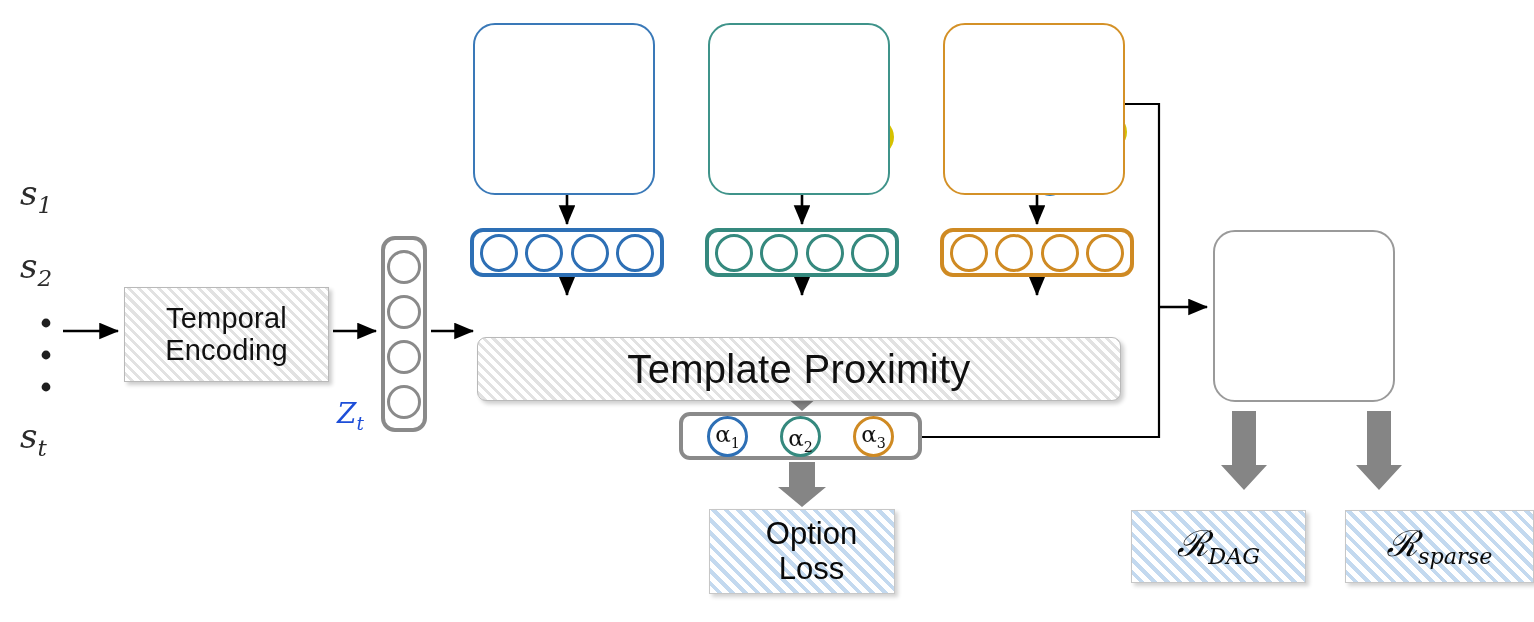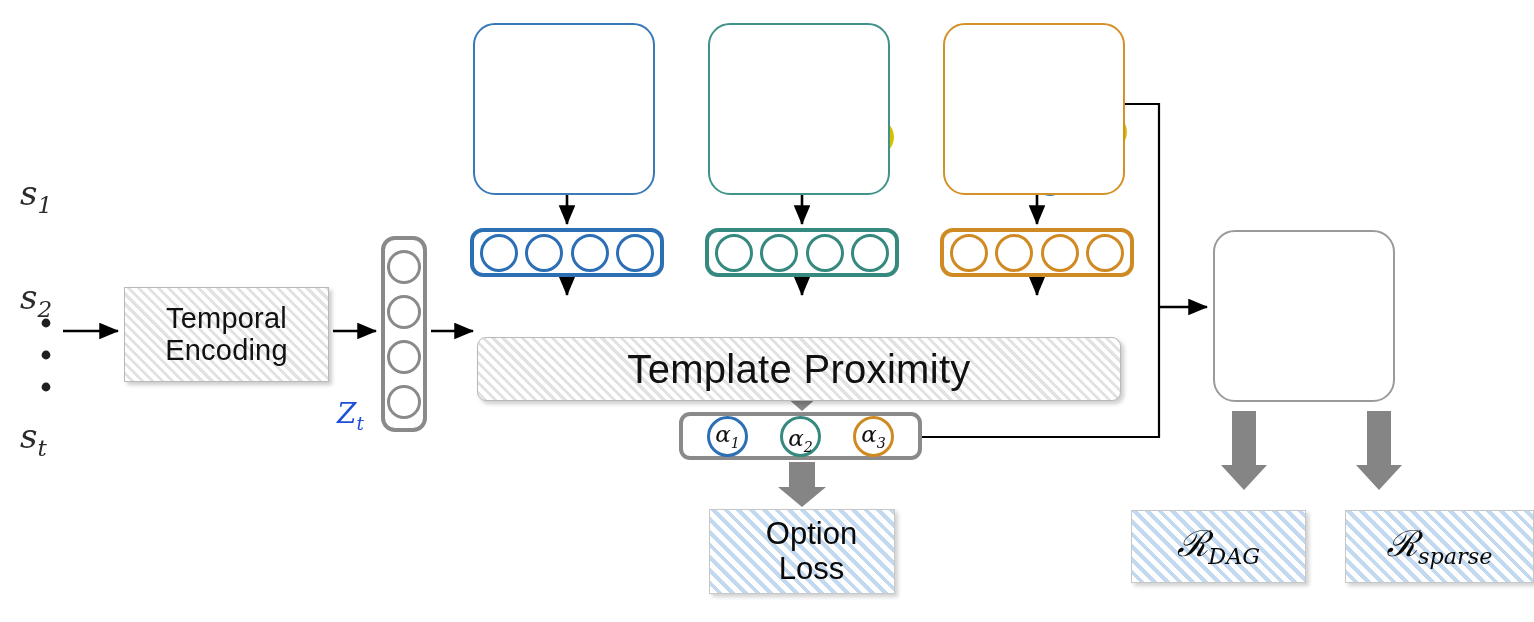--- a/index.html
+++ b/index.html
@@ -203,21 +203,20 @@
     padding: 0 8px;
   }
   .alpha-chip {
     width: 41px; height: 41px;
     border-radius: 50%;
     box-sizing: border-box;
     display: flex;
     align-items: center;
     justify-content: center;
     font-family: "DejaVu Serif", "Liberation Serif", serif;
-    font-style: italic;
     font-size: 23px;
     color: #111111;
     line-height: 1;
   }
   .alpha-chip sub { font-size: 0.62em; }
   #alpha-chip-1 { border: 3px solid #2d6fb5; }
   #alpha-chip-2 { border: 3px solid #35897e; align-items: flex-end; }
   #alpha-chip-3 { border: 3px solid #cf8a23; }
 </style>
 </head>
@@ -347,21 +346,21 @@
       <circle cx="46" cy="355" r="4.4"></circle>
       <circle cx="46" cy="387" r="4.4"></circle>
     </g>
   </svg>
 
   <div class="html-layer">
 
     <div class="seq-label" style="left:20px; top:176px;">
       <span>s</span><sub>1</sub>
     </div>
-    <div class="seq-label" style="left:20px; top:249px;margin-top:31px;">
+    <div class="seq-label" style="left:20px; top:249px;">
       <span>s</span><sub>2</sub>
     </div>
     <div class="seq-label" style="left:20px; top:419px;">
       <span>s</span><sub>t</sub>
     </div>
 
     <div class="hatch-gray" id="temporal-encoding-box">
       <div>
         <div>Temporal</div>
         <div>Encoding</div>

